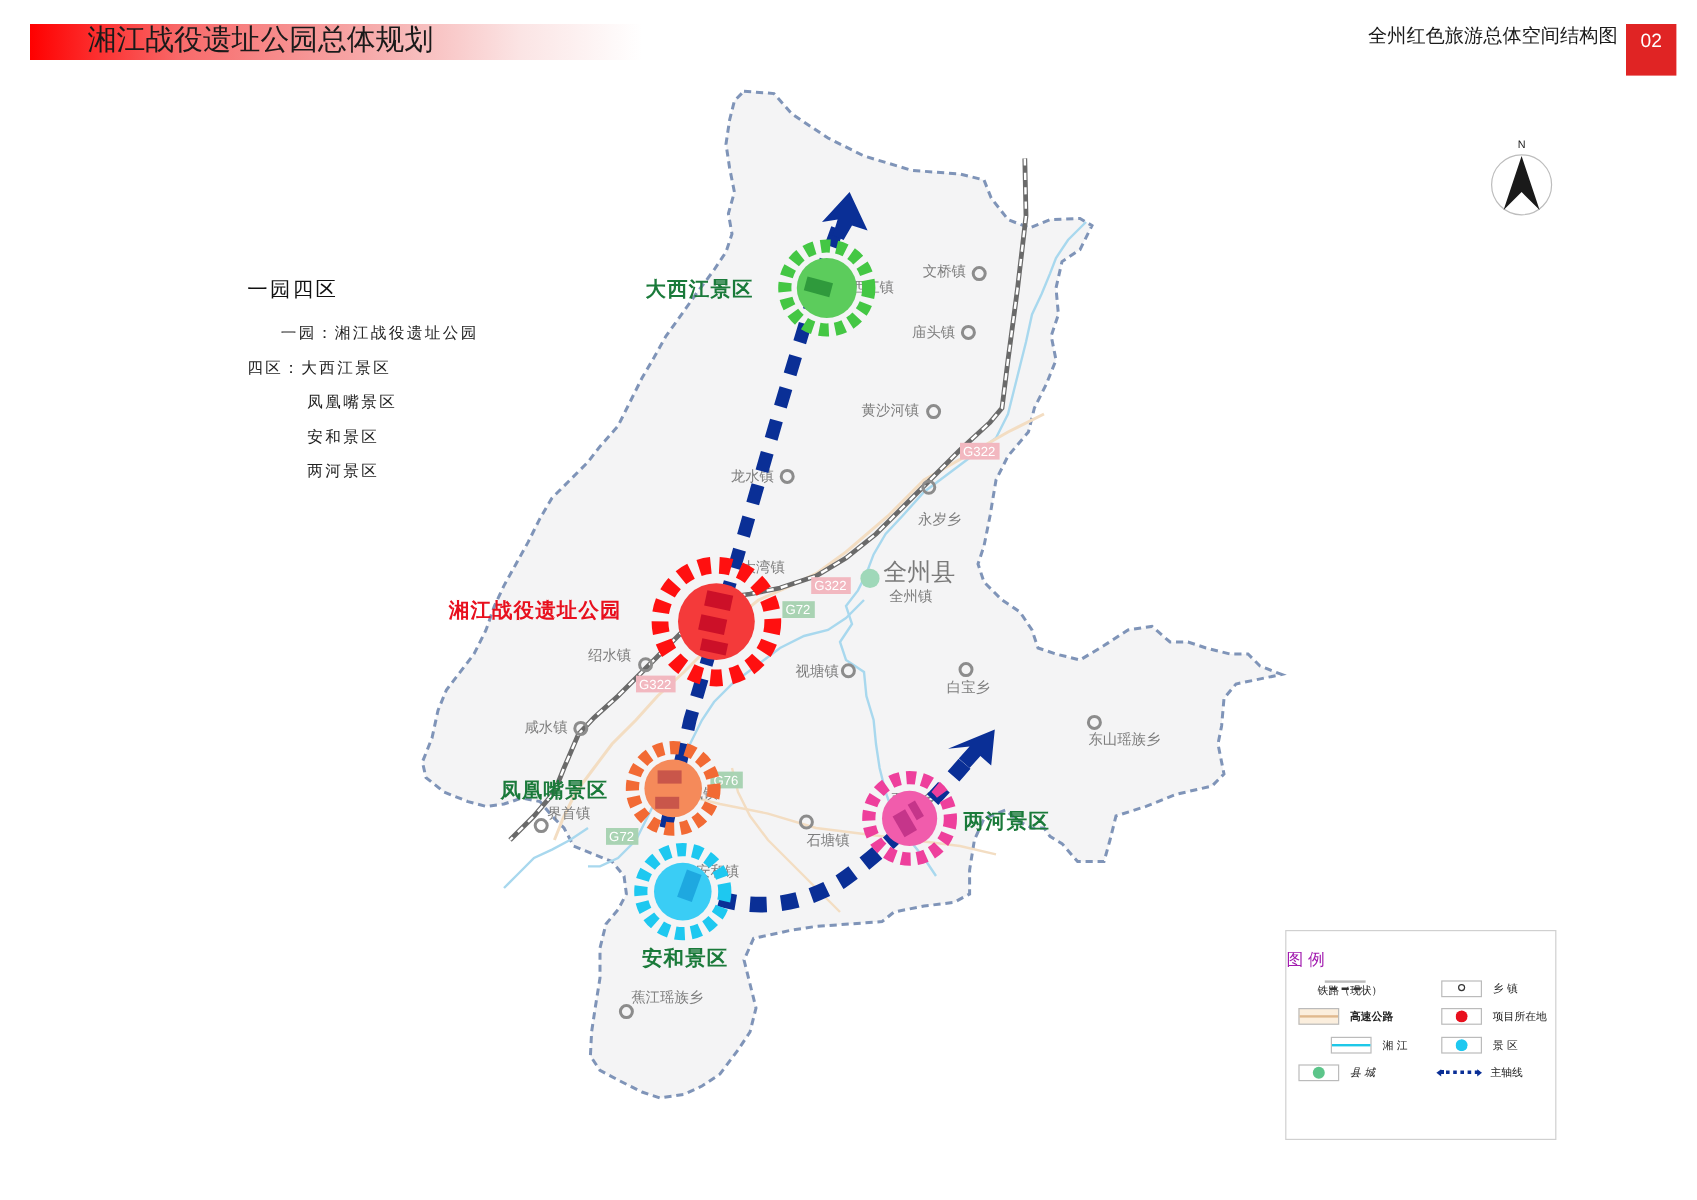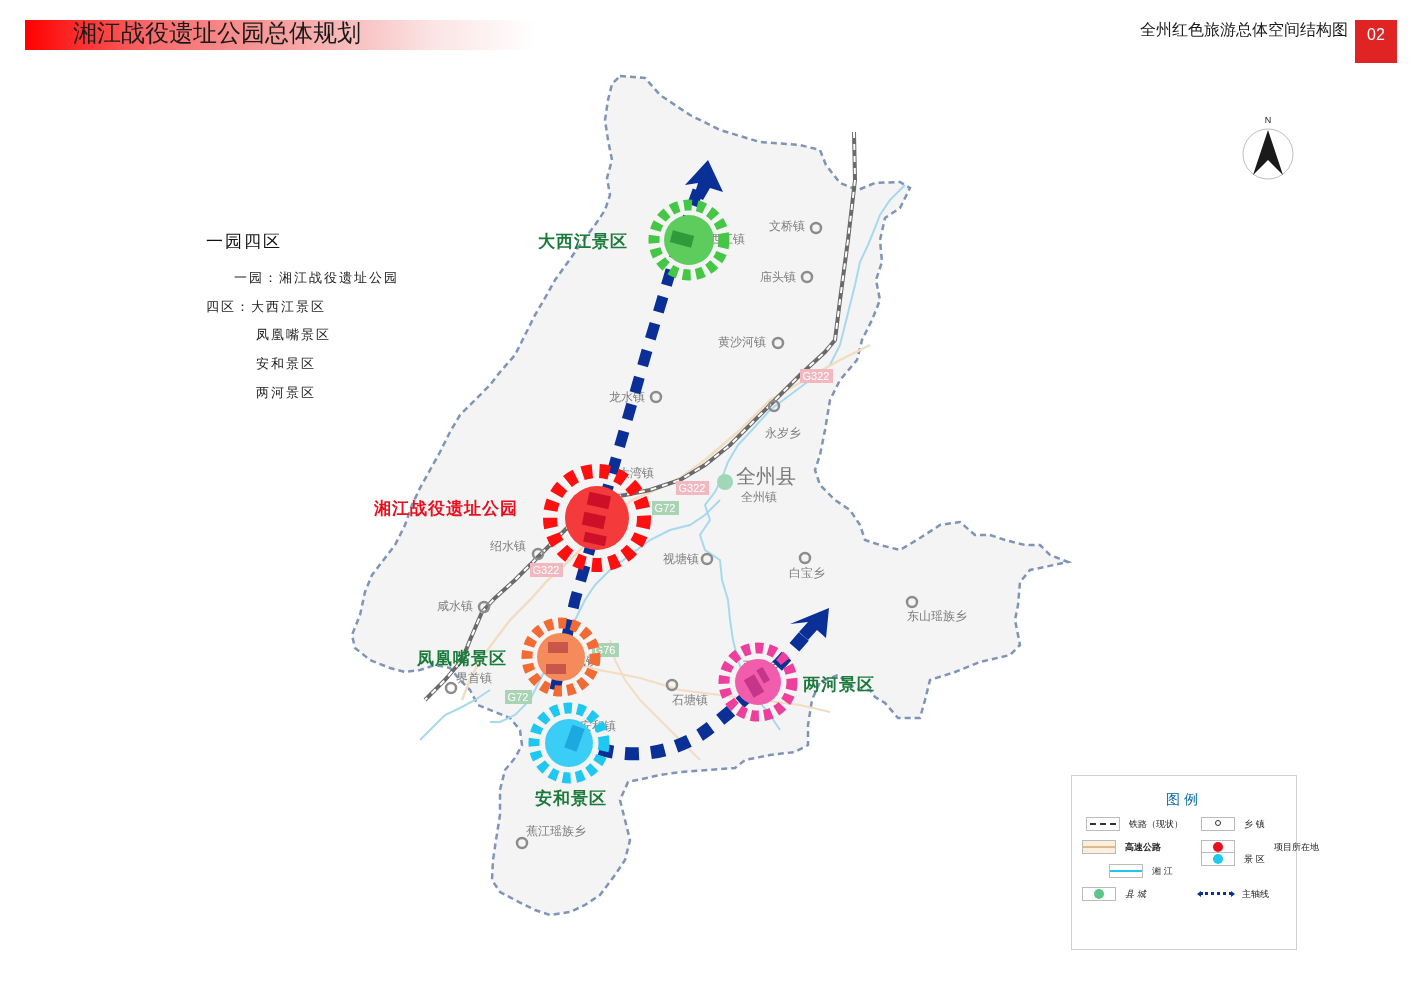--- a/index.html
+++ b/index.html
@@ -8,21 +8,21 @@
   .title-bar { position:absolute; left:25px; top:20px; width:510px; height:30px;
                background:linear-gradient(to right,#ff0000 0%,#f86b6b 25%,#f6a9a9 55%,#fbe4e4 80%,#ffffff 100%); }
   .title-text { position:absolute; left:73px; top:17px; font-size:24px; color:#1a1a1a; letter-spacing:0px; white-space:nowrap; }
   .subtitle { position:absolute; right:66px; top:20px; font-size:16px; color:#1a1a1a; white-space:nowrap; }
   .page-num { position:absolute; left:1355px; top:20px; width:42px; height:43px; background:#e02424; color:#fff;
               font-size:16px; text-align:center; line-height:30px; font-family:"Liberation Sans",sans-serif; }
   svg.map { position:absolute; left:0; top:0; }
   .lp-title { position:absolute; left:206px; top:230px; font-size:17px; color:#111; letter-spacing:2px; }
   .lp-row { position:absolute; font-size:13px; color:#222; letter-spacing:2px; white-space:nowrap; }
   .legend { position:absolute; left:1071px; top:775px; width:224px; height:173px; border:1px solid #d0d0d0; background:#fff; }
-  .legend-title { position:absolute; left:0; width:100%; top:15px; text-align:center; font-size:14px; color:#0369a1; letter-spacing:4px; }
+  .legend-title { position:absolute; left:0; width:100%; top:15px; text-align:left; font-size:14px; color:#a21caf; letter-spacing:4px; }
   .lg-item { position:absolute; height:14px; font-size:9px; color:#222; display:flex; align-items:center; white-space:nowrap; }
   .lg-swatch { width:32px; height:12px; border:1px solid #bbb; margin-right:9px; position:relative; background:#fff; }
   .lbl { font-size:12px; fill:#7d7d7d; }
   .zone-lbl { font-size:17px; font-weight:bold; letter-spacing:1px; }
 </style>
 </head>
 <body>
 
 <div class="title-bar"></div>
 <div class="title-text">湘江战役遗址公园总体规划</div>
@@ -183,21 +183,21 @@
   <g>
     <text x="1268" y="123" font-size="9" fill="#222" text-anchor="middle" font-family="Liberation Sans, sans-serif">N</text>
     <circle cx="1268" cy="154" r="25" fill="none" stroke="#bdbdbd" stroke-width="1"></circle>
     <path d="M1268,130 L1283,175 L1268,160 L1253,175 Z" fill="#1a1a1a"></path>
   </g>
 </svg>
 
 <div class="legend">
   <div class="legend-title">图例</div>
 
-  <div class="lg-item" style="left:14px;top:41px;">
+  <div class="lg-item" style="left:26px;top:41px;flex-direction:column;">
     <div class="lg-swatch">
       <div style="position:absolute;left:3px;right:3px;top:5px;border-top:2px dashed #333;"></div>
     </div>
     <span>铁路（现状）</span>
   </div>
   <div class="lg-item" style="left:10px;top:64px;font-weight:bold;">
     <div class="lg-swatch" style="background:#fbeedd;">
       <div style="position:absolute;left:0;right:0;top:5px;border-top:2px solid #e0b98e;"></div>
     </div>
     <span>高速公路</span>
@@ -214,27 +214,27 @@
     </div>
     <span>县    城</span>
   </div>
 
   <div class="lg-item" style="left:129px;top:41px;">
     <div class="lg-swatch">
       <div style="position:absolute;left:13px;top:2px;width:4px;height:4px;border-radius:50%;border:1.5px solid #333;"></div>
     </div>
     <span>乡    镇</span>
   </div>
-  <div class="lg-item" style="left:129px;top:64px;gap:30px;">
+  <div class="lg-item" style="left:129px;top:64px;">
     <div class="lg-swatch">
       <div style="position:absolute;left:11px;top:1px;width:8px;height:8px;border-radius:50%;background:#e8101e;border:1px dashed #e8101e;"></div>
     </div>
     <span>项目所在地</span>
   </div>
-  <div class="lg-item" style="left:129px;top:76px;align-items:center;">
+  <div class="lg-item" style="left:129px;top:88px;align-items:center;">
     <div class="lg-swatch">
       <div style="position:absolute;left:11px;top:1px;width:8px;height:8px;border-radius:50%;background:#1ec8f0;border:1px dashed #1ec8f0;"></div>
     </div>
     <span>景    区</span>
   </div>
   <div class="lg-item" style="left:125px;top:111px;font-family:Liberation Serif, serif;">
     <div style="width:38px;height:12px;position:relative;margin-right:7px;">
       <div style="position:absolute;left:3px;right:3px;top:4px;border-top:3px dotted #0a2f96;"></div>
       <div style="position:absolute;left:0;top:3px;width:0;height:0;border-top:3px solid transparent;border-bottom:3px solid transparent;border-right:4px solid #0a2f96;"></div>
       <div style="position:absolute;right:0;top:3px;width:0;height:0;border-top:3px solid transparent;border-bottom:3px solid transparent;border-left:4px solid #0a2f96;"></div>

